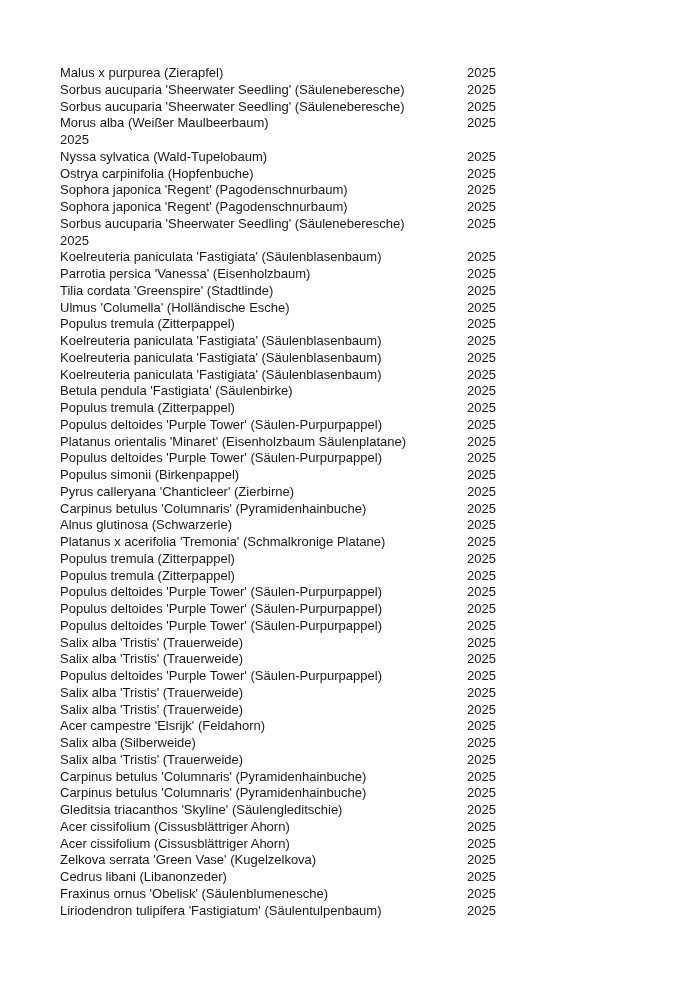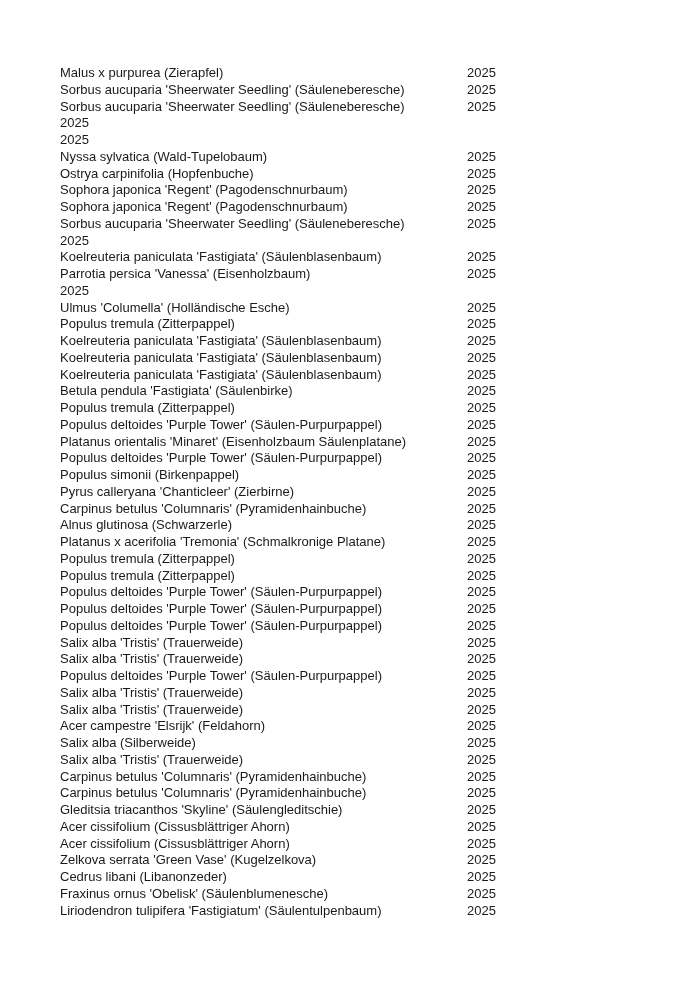--- a/index.html
+++ b/index.html
@@ -53,20 +53,21 @@
       </div>
       <div class="row">
         <span class="name">Sorbus aucuparia 'Sheerwater Seedling' (Säuleneberesche)</span>
         <span class="year">2025</span>
       </div>
       <div class="row">
         <span class="name">Sorbus aucuparia 'Sheerwater Seedling' (Säuleneberesche)</span>
         <span class="year">2025</span>
       </div>
       <div class="row">
+        <span class="name">Morus alba (Weißer Maulbeerbaum)</span>
         <span class="year">2025</span>
       </div>
       <div class="row">
         <span class="year">2025</span>
       </div>
       <div class="row">
         <span class="name">Nyssa sylvatica (Wald-Tupelobaum)</span>
         <span class="year">2025</span>
       </div>
       <div class="row">
@@ -90,20 +91,21 @@
       </div>
       <div class="row">
         <span class="name">Koelreuteria paniculata 'Fastigiata' (Säulenblasenbaum)</span>
         <span class="year">2025</span>
       </div>
       <div class="row">
         <span class="name">Parrotia persica 'Vanessa' (Eisenholzbaum)</span>
         <span class="year">2025</span>
       </div>
       <div class="row">
+        <span class="name">Tilia cordata 'Greenspire' (Stadtlinde)</span>
         <span class="year">2025</span>
       </div>
       <div class="row">
         <span class="name">Ulmus 'Columella' (Holländische Esche)</span>
         <span class="year">2025</span>
       </div>
       <div class="row">
         <span class="name">Populus tremula (Zitterpappel)</span>
         <span class="year">2025</span>
       </div>

